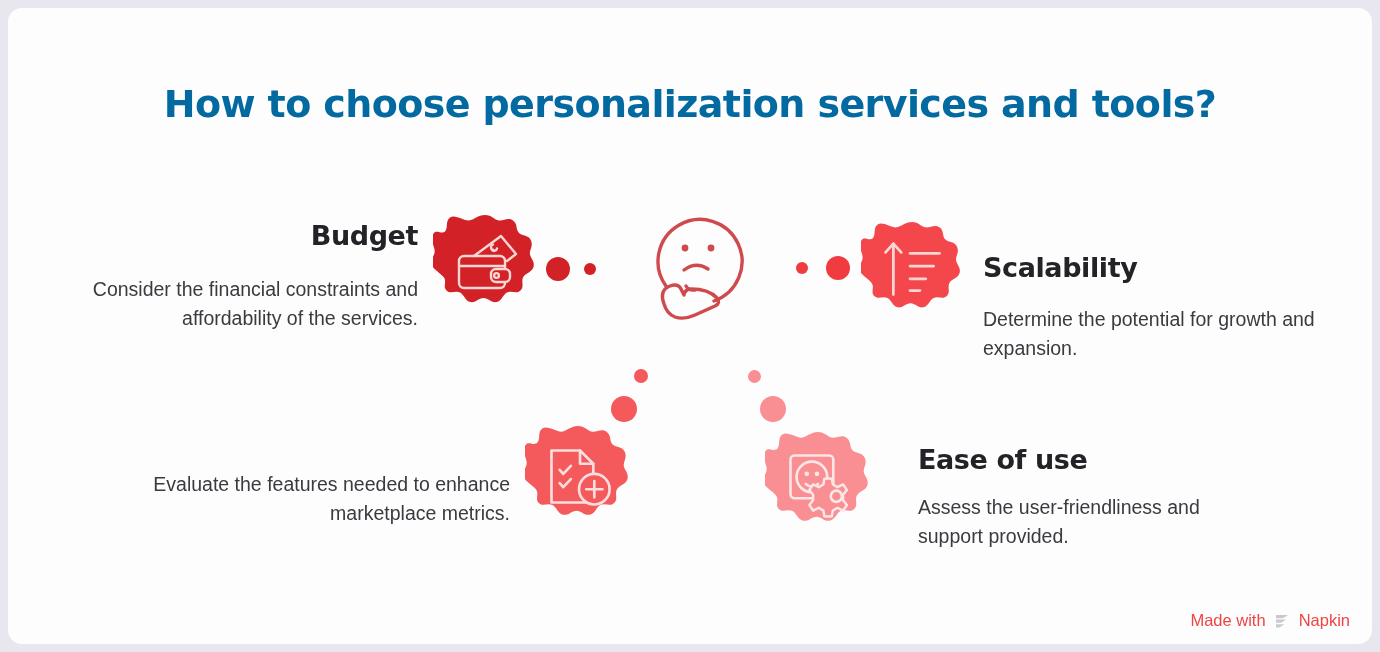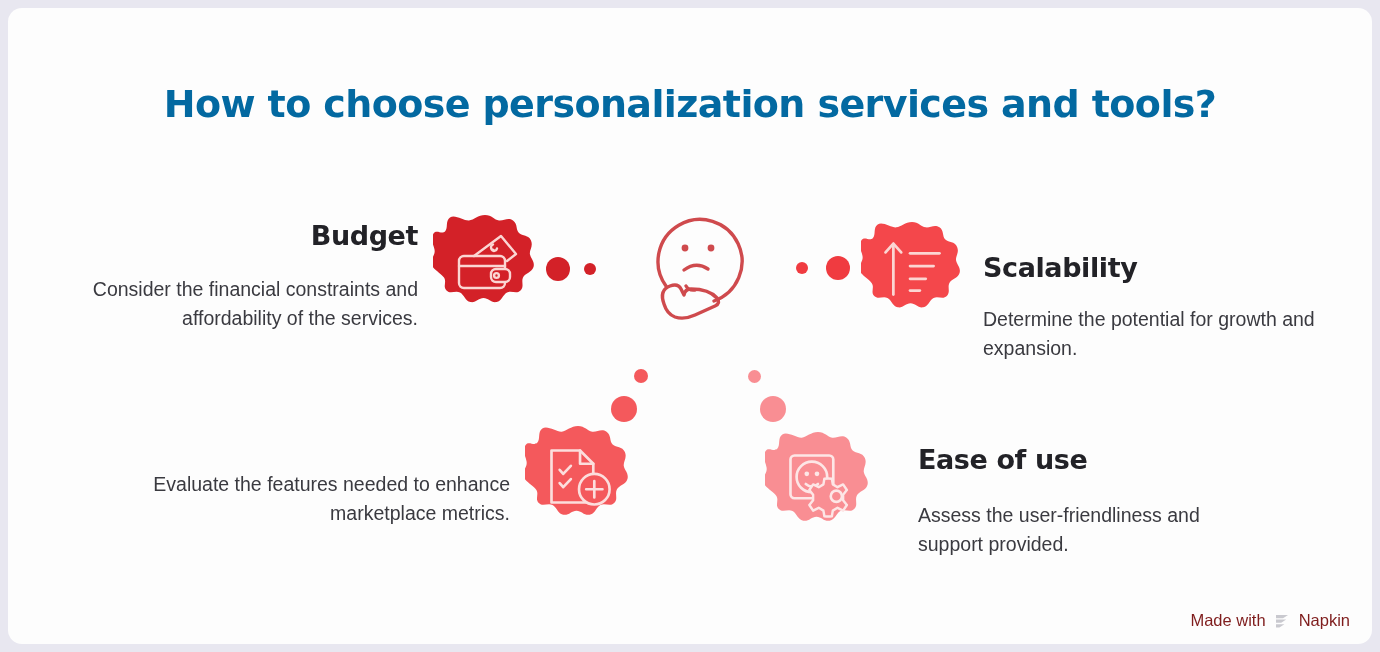--- a/index.html
+++ b/index.html
@@ -60,21 +60,21 @@
   #block-budget       { left: 40px;  top: 212px; width: 370px; text-align: right; }
   #block-budget .desc { margin-top: 24px; }
 
   #block-scalability  { left: 975px; top: 244px; width: 340px; text-align: left; }
   #block-scalability .desc { margin-top: 22px; }
 
   #block-features     { left: 90px;  top: 428px; width: 412px; text-align: right; }
   #block-features .desc { margin-top: 34px; }
 
   #block-ease         { left: 910px; top: 436px; width: 340px; text-align: left; }
-  #block-ease .desc   { margin-top: 26px; }
+  #block-ease .desc   { margin-top: 18px; }
 
   
   .blob {
     position: absolute;
     display: block;
   }
 
   #blob-budget      { left: 425px; top: 205px; width: 104px; height: 104px; }
   #blob-scalability { left: 853px; top: 212px; width: 102px; height: 102px; }
   #blob-features    { left: 517px; top: 416px; width: 106px; height: 106px; }
@@ -99,21 +99,21 @@
   #dot-er-2 { left: 752px; top: 388px; width: 26px; height: 26px; background: #f98e93; }
 
   
   #watermark {
     position: absolute;
     right: 22px;
     bottom: 14px;
     display: flex;
     align-items: center;
     gap: 8px;
-    color: #7f1d1d;
+    color: #ef4444;
     font-size: 16.5px;
     font-family: "Liberation Sans", sans-serif;
   }
   #watermark .wm-logo { display: block; }
 </style>
 </head>
 <body>
 
 <div id="card">
 

